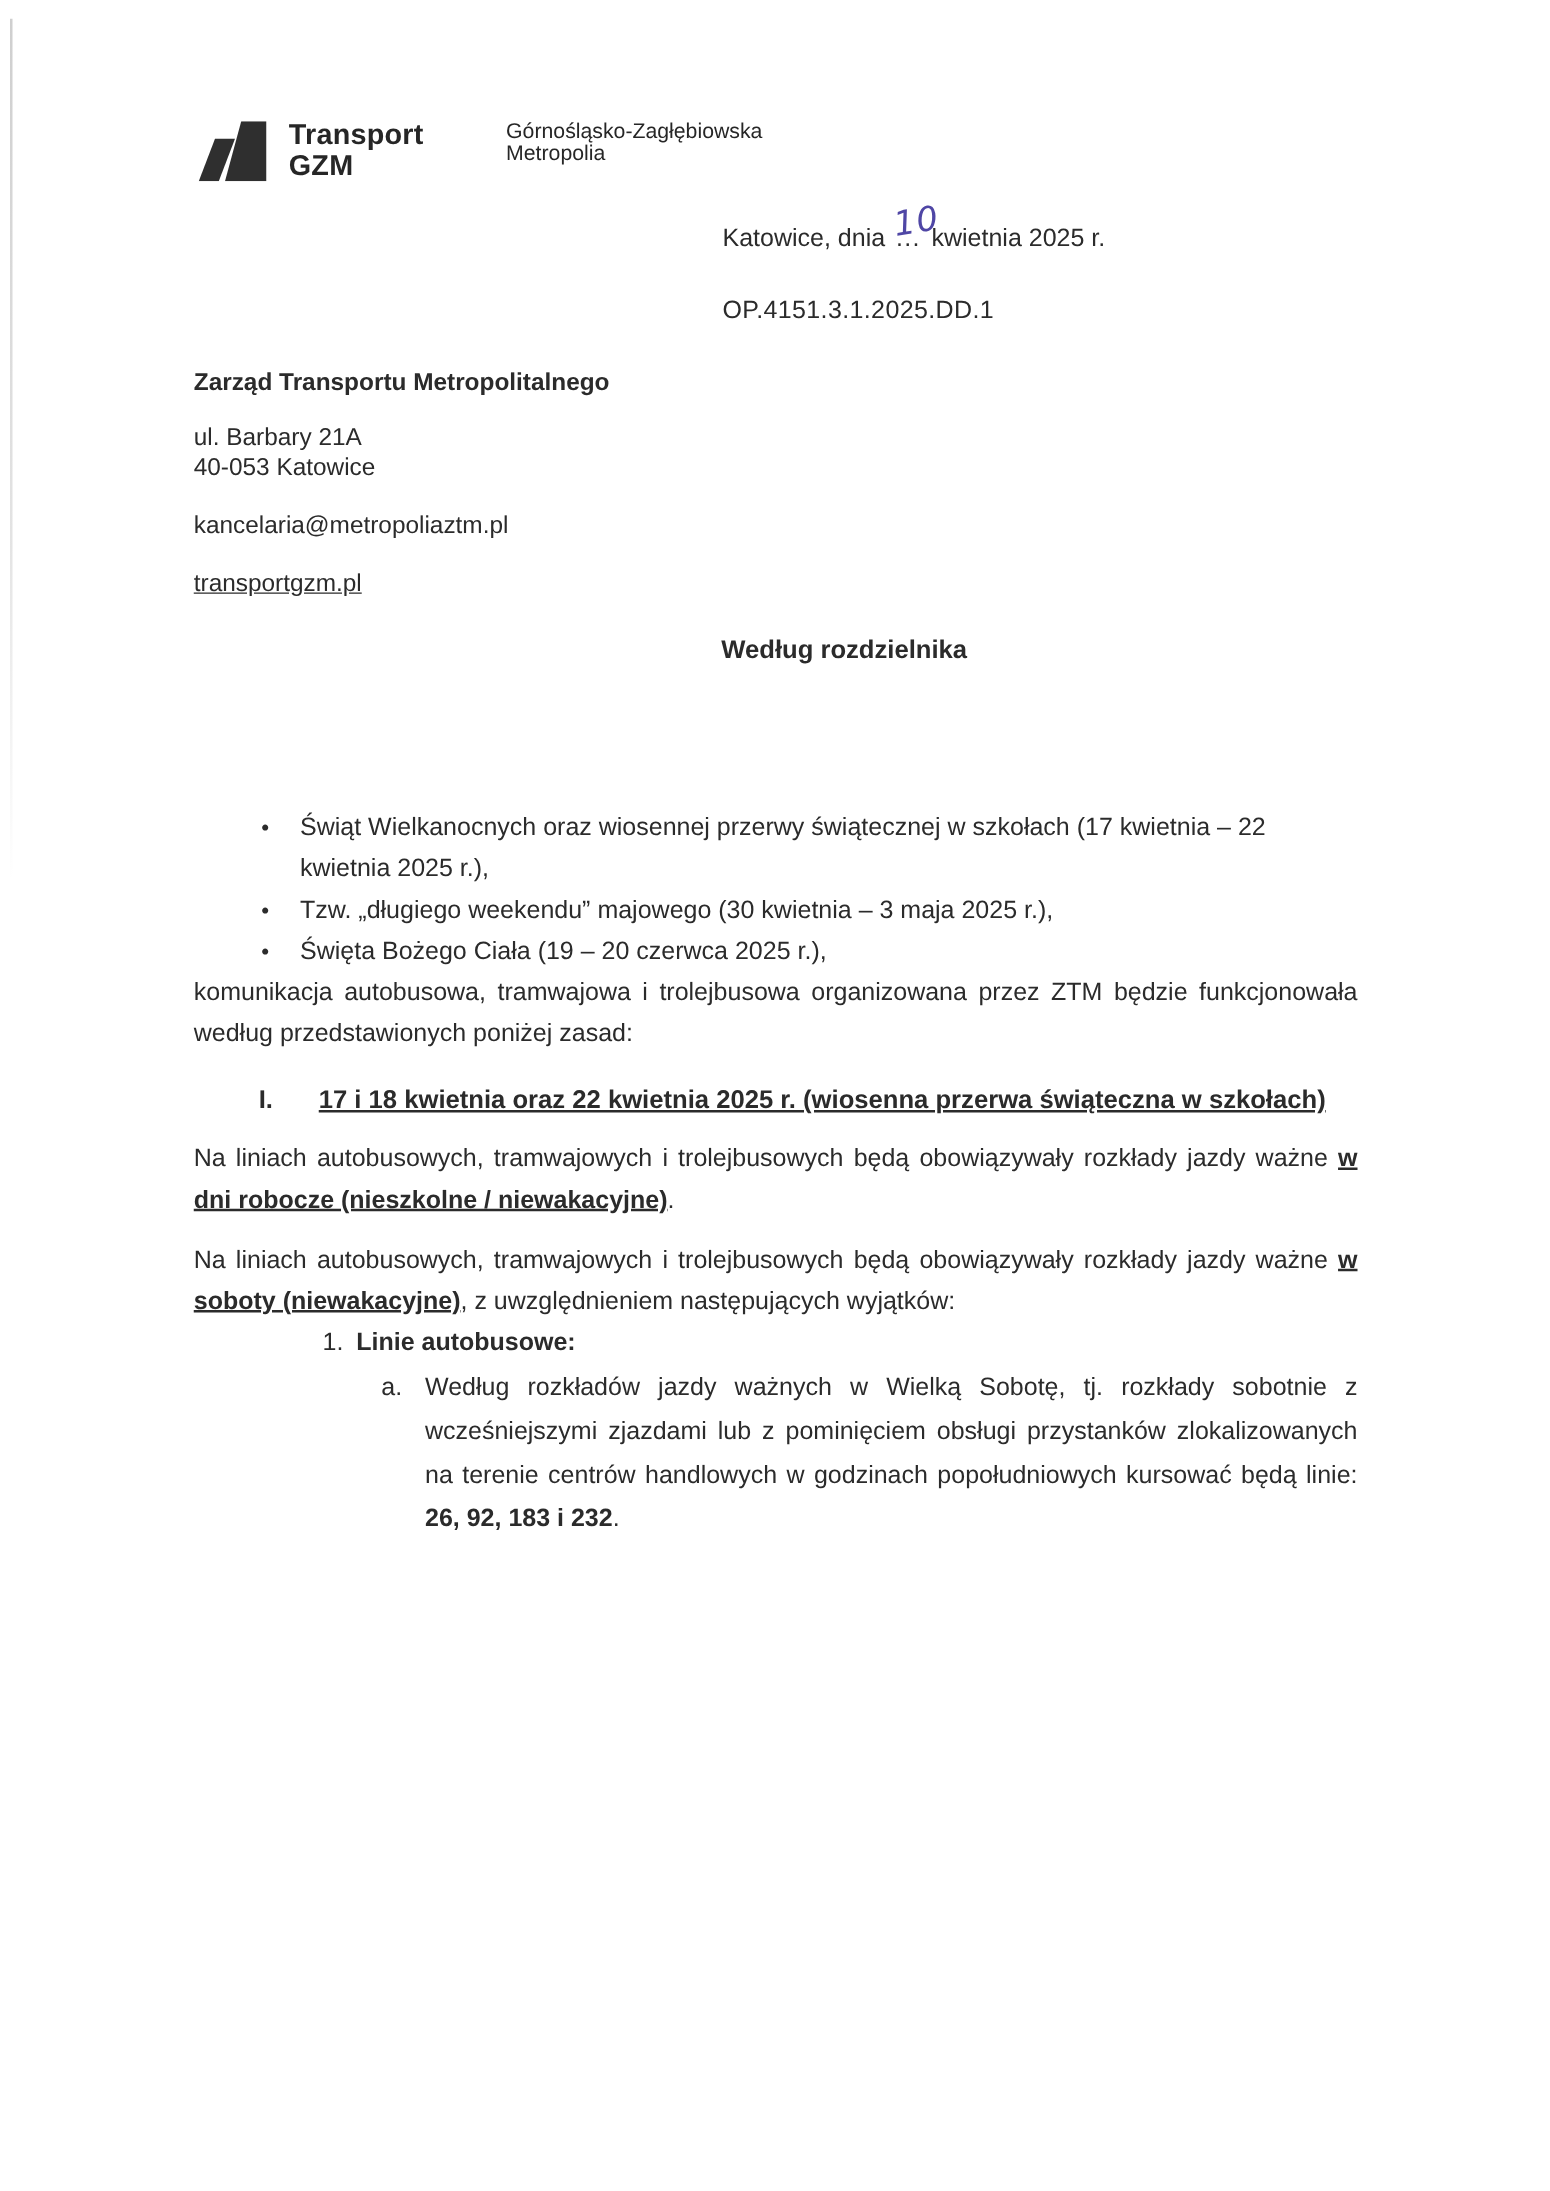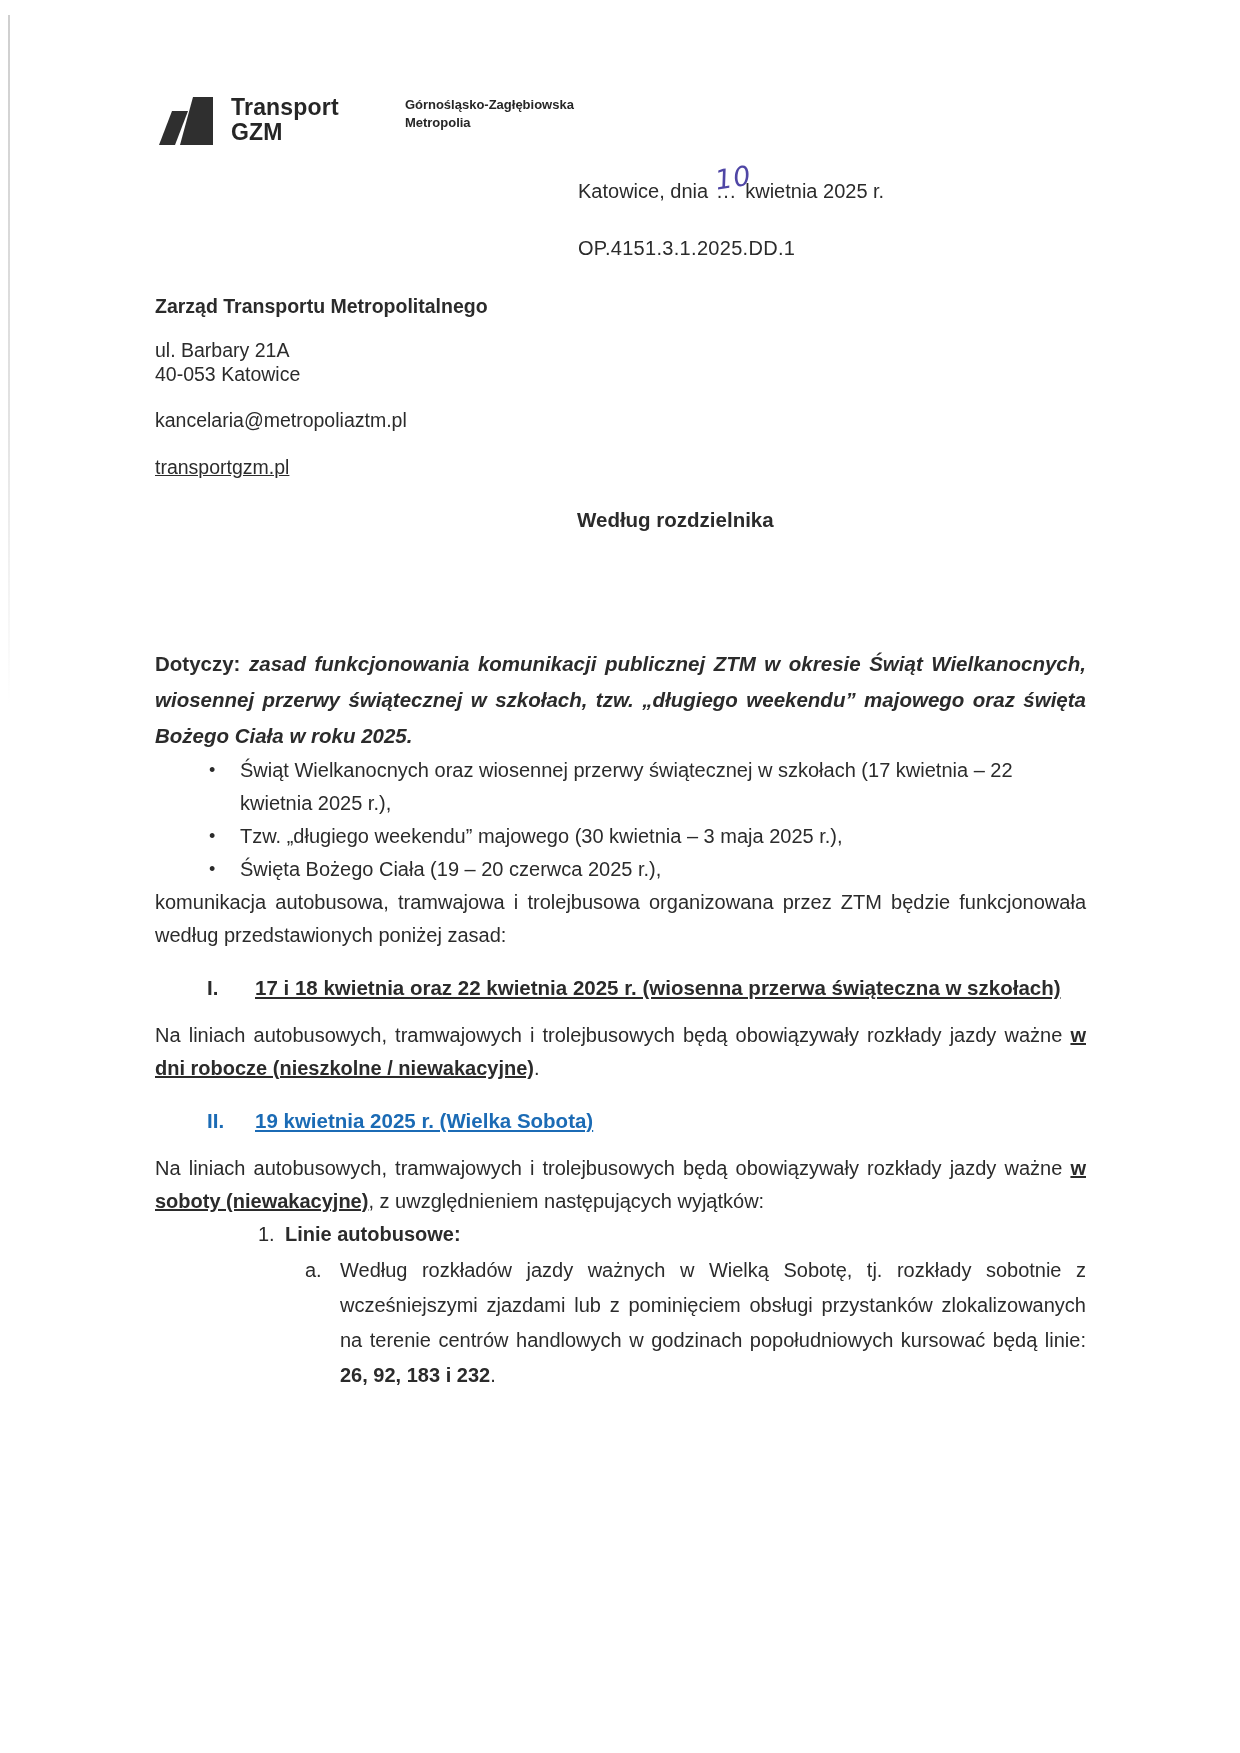--- a/index.html
+++ b/index.html
@@ -18,21 +18,21 @@
   }
   .edge-line-bottom{
     position:absolute;left:8px;top:1736px;width:1516px;height:2px;
     background:#c9c9c9;transform:rotate(-0.18deg);transform-origin:left center;
   }
   
   .logo-block{position:absolute;left:155px;top:95px;display:flex;align-items:flex-start;}
   .logo-mark{width:62px;height:48px;margin-top:2px;}
   .logo-mark svg{display:block;}
   .brand-text{margin-left:14px;font-weight:bold;font-size:23px;line-height:25px;color:#262626;letter-spacing:0.2px;}
-  .org-text{margin-left:66px;font-weight:bold;font-size:13px;line-height:18px;color:#262626;margin-top:1px;}
+  .org-text{margin-left:66px;font-weight:normal;font-size:17px;line-height:18px;color:#262626;margin-top:1px;}
   
   .date-block{position:absolute;left:578px;top:180px;font-size:20px;}
   .date-line{white-space:nowrap;}
   .date-slot{position:relative;display:inline-block;min-width:26px;text-align:center;letter-spacing:1px;}
   .handwritten{
     position:absolute;left:1px;top:-16px;
     font-family:"DejaVu Sans", sans-serif;
     font-style:italic;font-size:27px;line-height:27px;
     color:#4f46a5;transform:rotate(-9deg);
   }
@@ -110,24 +110,20 @@
     <div class="sender-street">ul. Barbary 21A</div>
     <div class="sender-city">40-053 Katowice</div>
     <div class="sender-email">kancelaria@metropoliaztm.pl</div>
     <div class="sender-web">transportgzm.pl</div>
   </div>
 
   <div class="distribution">Według rozdzielnika</div>
 
   <div class="main">
 
-    <p class="subject">
-      <span class="subject-label">Dotyczy:</span>
-      <span class="subject-text">zasad funkcjonowania komunikacji publicznej ZTM w okresie Świąt Wielkanocnych, wiosennej przerwy świątecznej w szkołach, tzw. „długiego weekendu” majowego oraz święta Bożego Ciała w roku 2025.</span>
-    </p>
 
 
     <p class="bullet-item">
       <span class="dot">•</span>
       <span>Świąt Wielkanocnych oraz wiosennej przerwy świątecznej w szkołach (17 kwietnia – 22 kwietnia 2025 r.),</span>
     </p>
     <p class="bullet-item">
       <span class="dot">•</span>
       <span>Tzw. „długiego weekendu” majowego (30 kwietnia – 3 maja 2025 r.),</span>
     </p>
@@ -139,24 +135,20 @@
     <p class="intro-outro">komunikacja autobusowa, tramwajowa i trolejbusowa organizowana przez ZTM będzie funkcjonowała według przedstawionych poniżej zasad:</p>
 
     <div class="sec-head">
       <span class="sec-num">I.</span>
       <span class="sec-title">17 i 18 kwietnia oraz 22 kwietnia 2025 r. (wiosenna przerwa świąteczna w szkołach)</span>
     </div>
     <p class="sec-body">
       <span>Na liniach autobusowych, tramwajowych i trolejbusowych będą obowiązywały rozkłady jazdy ważne </span><span class="bu">w dni robocze (nieszkolne / niewakacyjne)</span><span>.</span>
     </p>
 
-    <div class="sec-head blue">
-      <span class="sec-num">II.</span>
-      <span class="sec-title">19 kwietnia 2025 r. (Wielka Sobota)</span>
-    </div>
     <p class="sec-body">
       <span>Na liniach autobusowych, tramwajowych i trolejbusowych będą obowiązywały rozkłady jazdy ważne </span><span class="bu">w soboty (niewakacyjne)</span><span>, z uwzględnieniem następujących wyjątków:</span>
     </p>
 
     <p class="sub-item">
       <span class="sub-num">1.</span><span class="sub-title">Linie autobusowe:</span>
     </p>
 
     <p class="letter-item">
       <span class="letter-label">a.</span>

